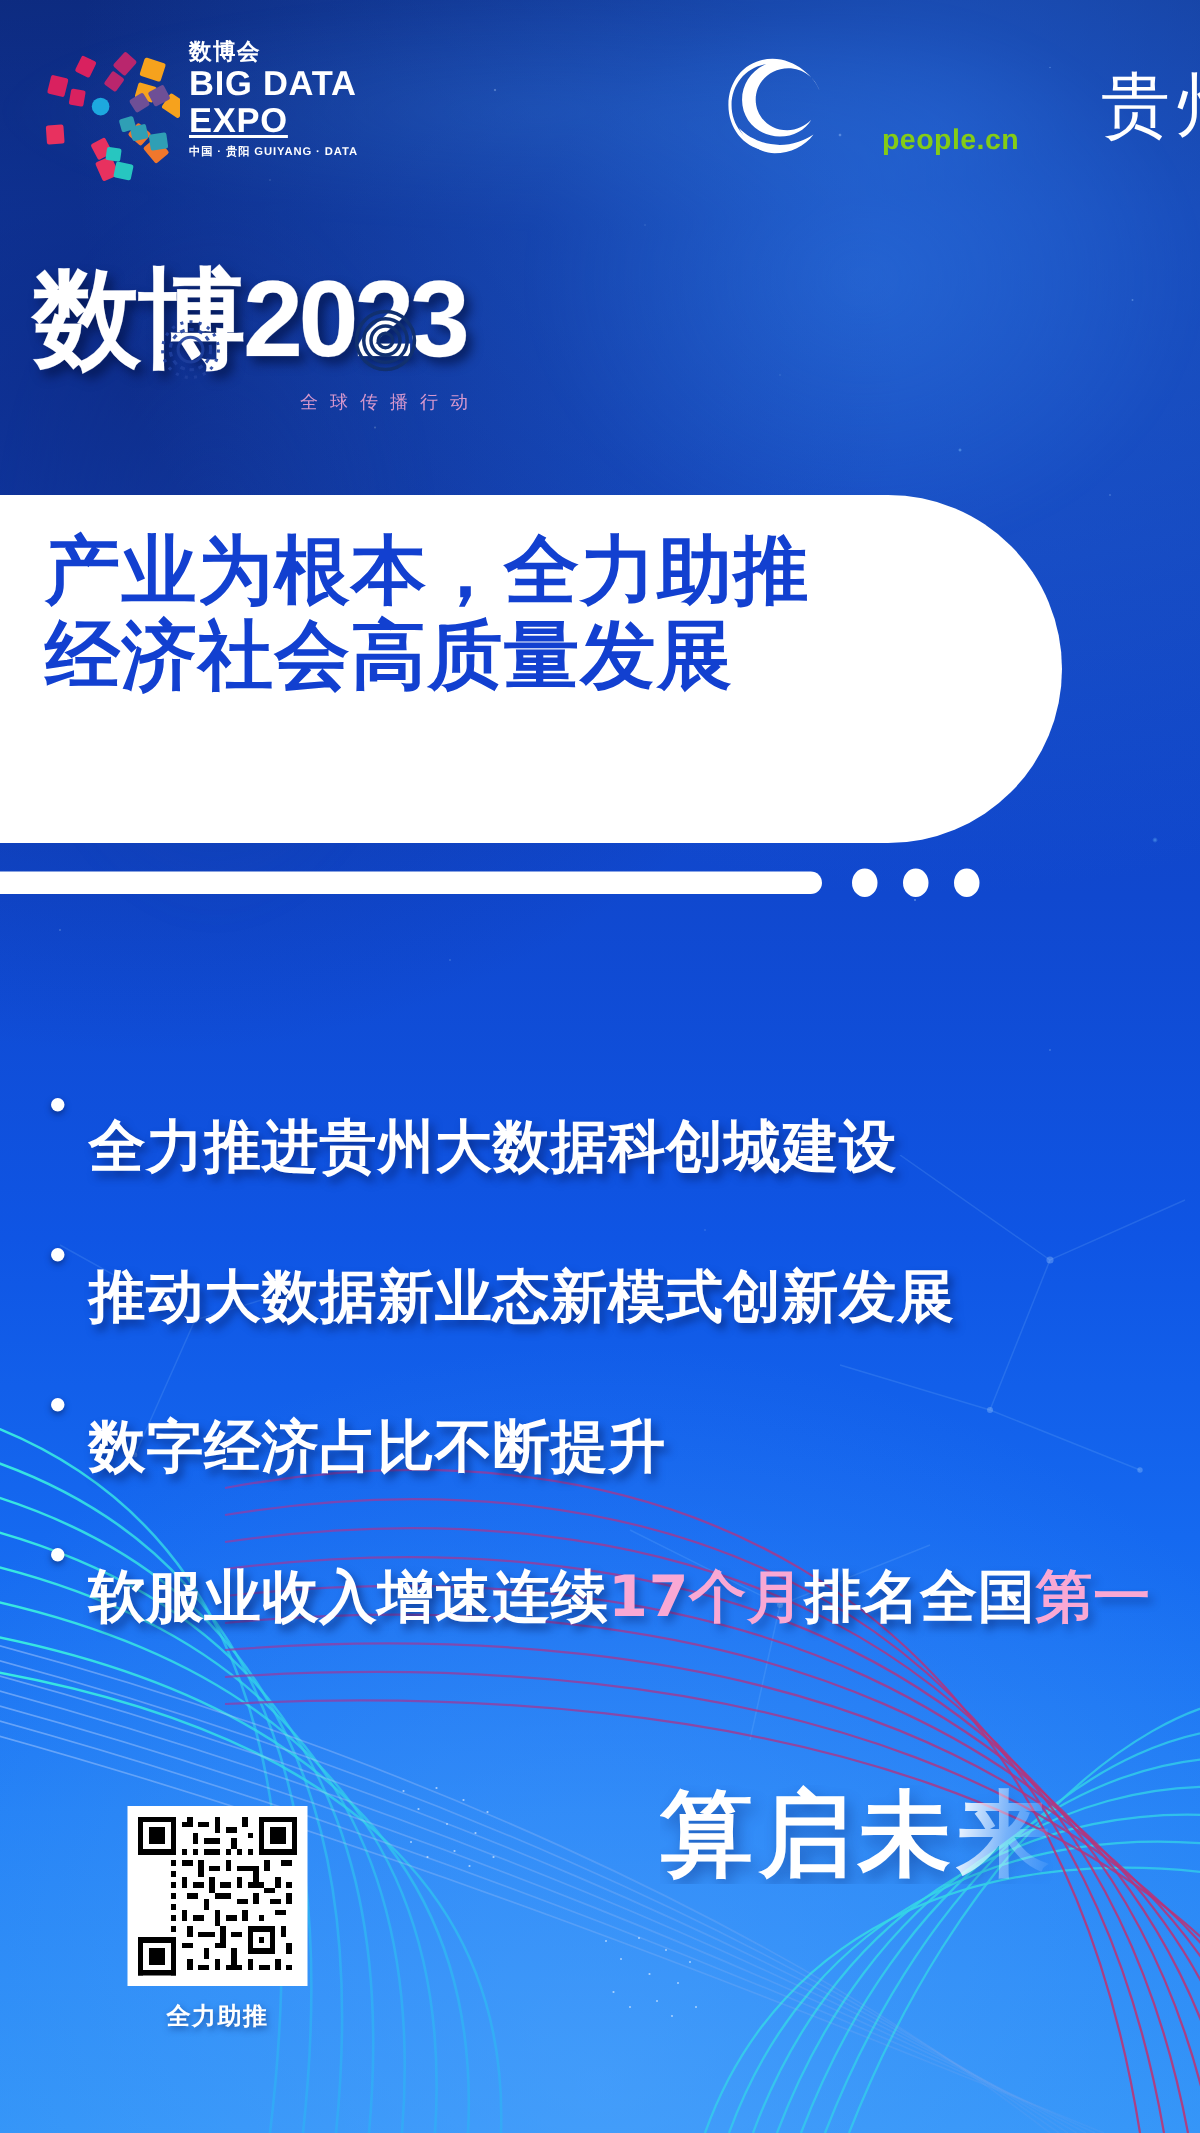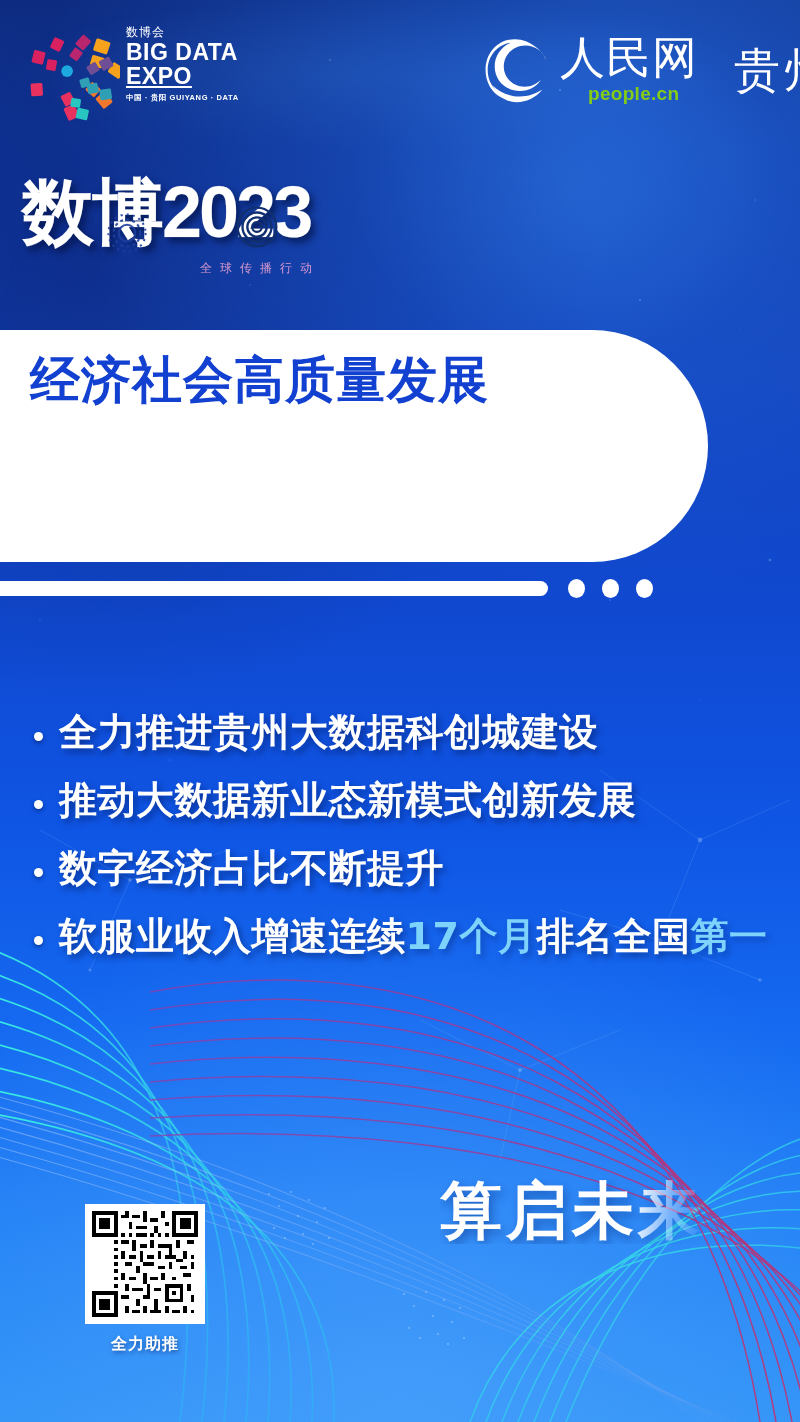--- a/index.html
+++ b/index.html
@@ -73,21 +73,21 @@
   
   .bg-lines{position:absolute;left:0;bottom:0;width:800px;height:470px;}
   .bg-lines2{position:absolute;left:0;top:770px;width:800px;height:420px;}
 
   
   .header{position:absolute;left:0;top:0;width:800px;height:140px;}
 
   .expo-logo{position:absolute;left:22px;top:22px;width:230px;height:100px;}
   .expo-mark{position:absolute;left:0;top:2px;width:98px;height:98px;}
   .expo-text{position:absolute;left:104px;top:4px;width:130px;color:#fff;}
-  .expo-cn{font-size:12px;font-weight:400;letter-spacing:1px;line-height:1.15;}
+  .expo-cn{font-size:15px;font-weight:700;letter-spacing:1px;line-height:1.15;}
   .expo-big{font-size:23px;font-weight:700;line-height:1.06;letter-spacing:.5px;}
   .expo-exp{font-size:23px;font-weight:700;line-height:1.06;letter-spacing:.5px;text-decoration:underline;}
   .expo-sub{font-size:7.5px;font-weight:700;letter-spacing:.6px;margin-top:4px;white-space:nowrap;}
 
   .people{position:absolute;left:480px;top:30px;height:80px;display:flex;align-items:center;gap:10px;}
   .people-mark{width:70px;height:70px;flex:0 0 auto;}
   .people-wordwrap{position:relative;height:74px;width:150px;}
   .people-cn{position:absolute;left:0;top:2px;color:#fff;font-size:45px;line-height:1;font-weight:400;font-family:"DejaVu Serif","Liberation Serif",serif;letter-spacing:1px;white-space:nowrap;}
   .people-en{position:absolute;left:28px;top:50px;color:#84cc16;font-size:19px;font-weight:700;letter-spacing:.3px;}
   .guizhou{color:#fff;font-size:46px;line-height:1;margin-left:14px;letter-spacing:4px;white-space:nowrap;font-weight:400;}
@@ -138,42 +138,43 @@
   .bdot{
     flex:0 0 auto;width:9px;height:9px;border-radius:50%;background:#fff;
     margin-top:26px;
     box-shadow:0 2px 4px rgba(2,20,70,.5);
   }
   .btext{
     color:#ffffff;font-size:38px;line-height:1.42;font-weight:700;
     font-family:"DejaVu Sans","Liberation Sans",sans-serif;
     letter-spacing:.5px;
     text-shadow:3px 4px 6px rgba(3,24,90,.55);
-  }
-  .btext .hl{color:#7dd3fc;text-shadow:3px 4px 6px rgba(3,24,90,.35);}
+    margin-top:32px;
+  }
+  .btext .hl{color:#f9a8d4;text-shadow:3px 4px 6px rgba(3,24,90,.35);}
 
   
   .qrblock{position:absolute;left:85px;top:1204px;width:120px;}
   .qrbox{width:120px;height:120px;background:#fff;padding:7px;}
   .qrimg{width:106px;height:106px;display:block;}
   .qrlabel{
     margin-top:10px;text-align:center;color:#fff;font-size:16px;font-weight:700;
     letter-spacing:1px;font-family:"DejaVu Sans","Liberation Sans",sans-serif;
     text-shadow:1px 2px 4px rgba(3,24,90,.5);
   }
 
   
   .slogan{position:absolute;left:300px;top:1178px;width:470px;height:190px;}
   .sl-line{
     color:#fff;font-size:62px;font-weight:700;line-height:1.06;
     font-family:"DejaVu Sans","Liberation Sans",sans-serif;
     letter-spacing:4px;white-space:nowrap;
     text-shadow:3px 5px 10px rgba(8,40,120,.45);
   }
-  .sl-line.l2{margin-left:140px;margin-top:0;}
+  .sl-line.l2{margin-left:140px;margin-top:12px;}
   .sl-fade{
     -webkit-mask-image:linear-gradient(100deg,#000 0%,#000 72%,rgba(0,0,0,.35) 86%,rgba(0,0,0,0) 100%);
     mask-image:linear-gradient(100deg,#000 0%,#000 72%,rgba(0,0,0,.35) 86%,rgba(0,0,0,0) 100%);
     display:inline-block;
   }
   .pixdust{position:absolute;width:70px;height:60px;pointer-events:none;
     background-image:
       radial-gradient(1px 1px at 4px 6px,#fff,transparent),
       radial-gradient(1px 1px at 14px 18px,#fff,transparent),
       radial-gradient(1px 1px at 26px 4px,#fff,transparent),
@@ -328,21 +329,20 @@
         <div class="expo-sub">中国 · 贵阳   GUIYANG · DATA</div>
       </div>
     </div>
 
     <div class="people">
       <svg class="people-mark" viewBox="0 0 100 100">
         <path d="M50 6 C26 6 8 25 8 50 c0 25 18 44 42 44 10 0 19-3 26-9 -7 4 -15 6 -23 6 -24 0 -42-18 -42-41 0 -20 14 -36 33 -39 -14 6 -23 19 -23 34 0 20 16 35 36 35 13 0 24-6 30-16 -6 6 -14 10 -23 10 -17 0 -30-13 -30-29 0 -17 14-30 31-30 14 0 26 9 30 22 C91 24 72 6 50 6 z" fill="#ffffff"></path>
         <path d="M18 72 c10 10 24 16 39 16 12 0 23-4 32-10 -8 11 -22 18 -37 18 -14 0 -26-9 -34-24 z" fill="#ffffff"></path>
       </svg>
       <div class="people-wordwrap">
-        <div class="people-cn">人民网</div>
         <div class="people-en">people.cn</div>
       </div>
       <div class="guizhou">贵州</div>
     </div>
   </div>
 
   <div class="sbwrap">
     <div class="sb-main">
       <span>数博</span><span class="yr">2023</span>
     </div>
@@ -359,20 +359,21 @@
         <circle cx="30" cy="30" r="10"></circle>
         <circle cx="30" cy="30" r="15"></circle>
         <circle cx="30" cy="30" r="20"></circle>
       </g>
     </svg>
     <div class="sb-sub">全球传播行动</div>
   </div>
 
   <div class="panel">
     <div class="panel-inner">
+      <div class="ptitle">产业为根本，全力助推</div>
       <div class="ptitle">经济社会高质量发展</div>
     </div>
   </div>
 
   <div class="divider">
     <div class="div-bar"></div>
     <div class="div-dots">
       <div class="div-dot"></div>
       <div class="div-dot"></div>
       <div class="div-dot"></div>

